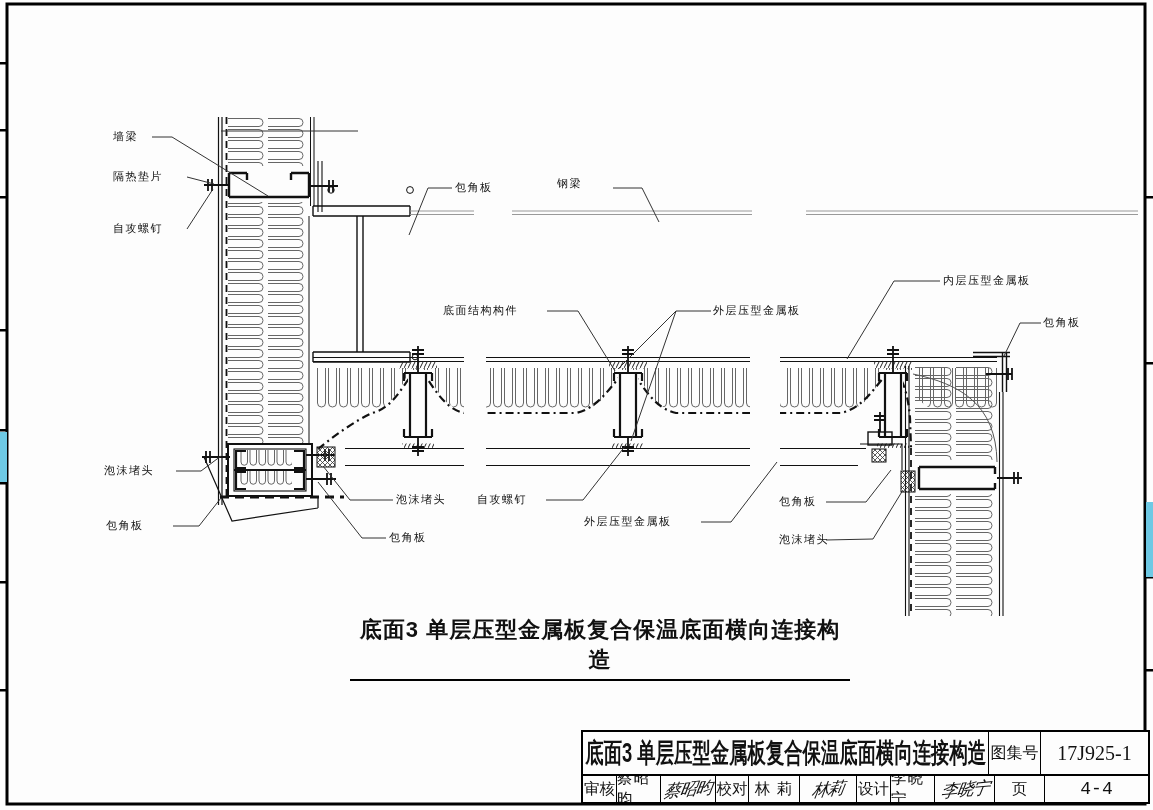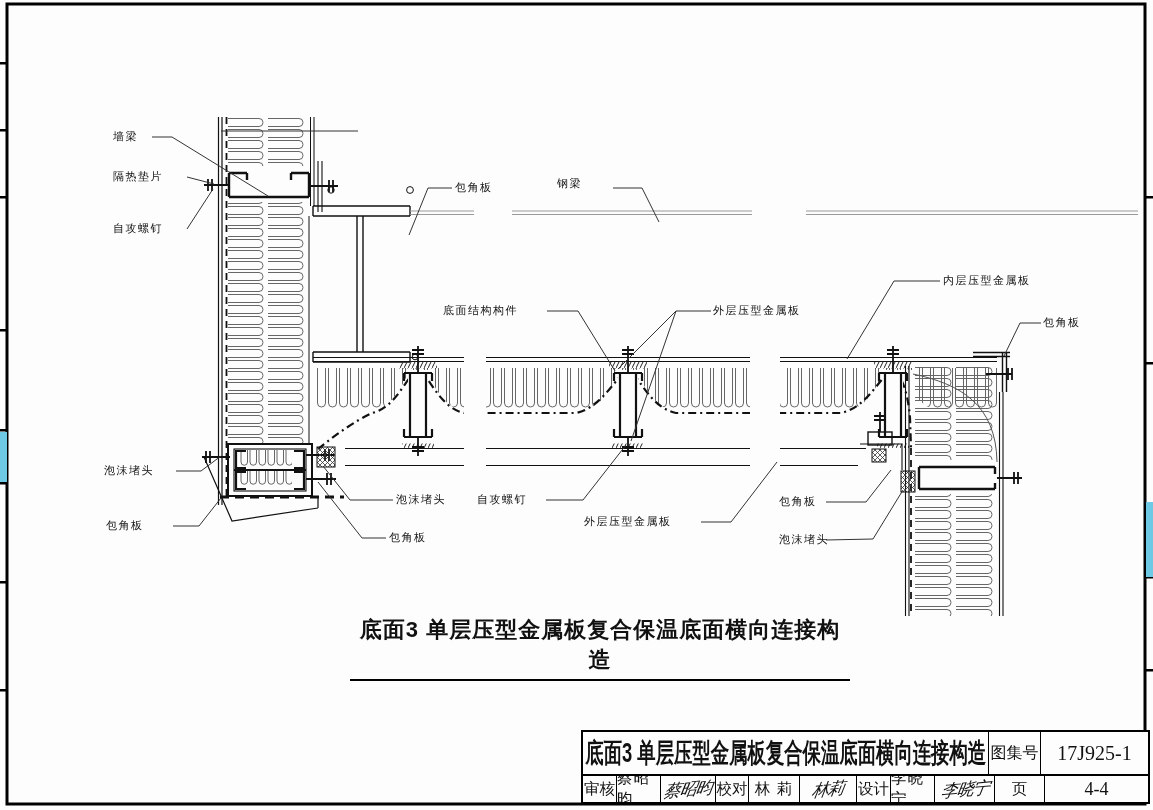--- a/index.html
+++ b/index.html
@@ -18,21 +18,21 @@
   .tcell{display:flex;align-items:center;justify-content:center;box-sizing:border-box;overflow:hidden;}
   .bl{border-left:1.5px solid #000;}
   .ttitle{flex:1;}
   .ttitle span{font-size:27px;font-weight:bold;white-space:nowrap;transform:scaleX(.68);transform-origin:center;}
   .atlas-lab{width:52px;font-size:16px;}
   .atlas-num{width:108px;font-size:20px;font-family:Liberation Serif, serif;}
   .c-lab{font-size:15.5px;}
   .c-name{font-size:15.5px;letter-spacing:1px;}
   .sig{font-family:"DejaVu Serif",serif;font-style:italic;font-size:17px;
        transform:rotate(-5deg) skewX(-14deg);letter-spacing:-1px;}
-  .pg-num{font-size:18px;font-family:Liberation Serif, serif;}
+  .pg-num{font-size:18px;font-family:Liberation Mono, monospace;}
 </style>
 </head>
 <body>
 
 <div id="page">
 
 <svg id="linework" width="1153" height="810" viewBox="0 0 1153 810">
   <defs>
     <pattern id="pFingerDown" width="11" height="44" patternUnits="userSpaceOnUse" patternTransform="translate(316,368)">
       <path d="M1.5,0 V35 a4,4 0 0 0 8,0 V0" fill="none" stroke="#666" stroke-width="1"></path>

